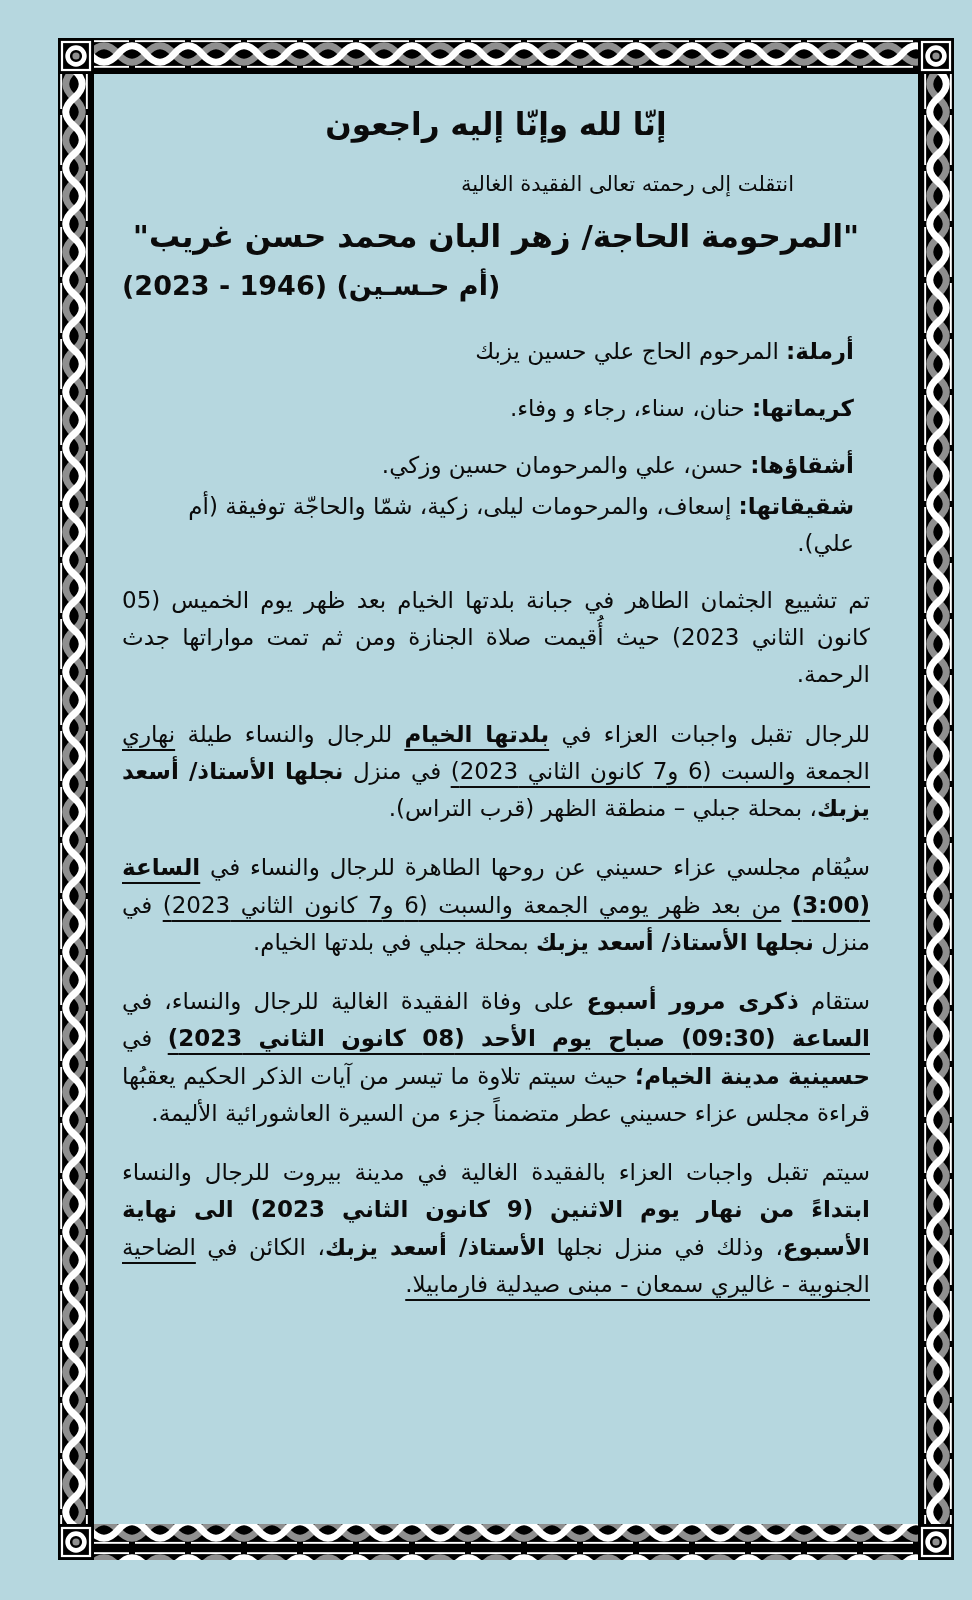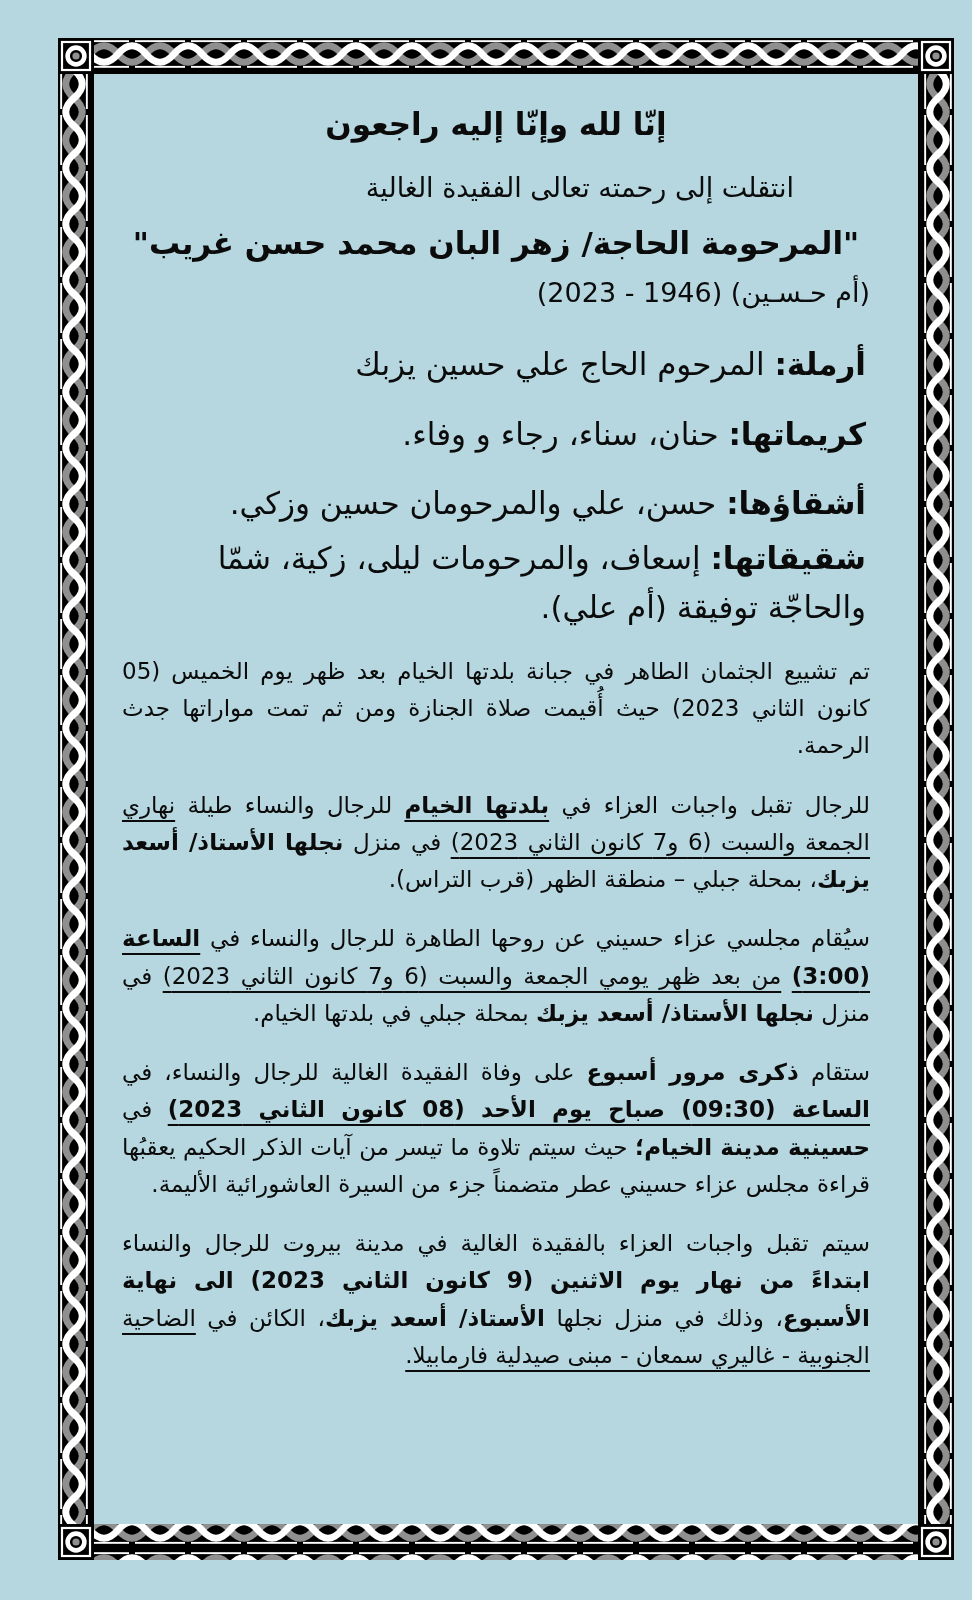--- a/index.html
+++ b/index.html
@@ -12,25 +12,25 @@
   html,body{margin:0;padding:0}
   body{width:972px;height:1600px;background:var(--bg);overflow:hidden}
   .page{
     position:relative;width:952px;height:1600px;background:var(--bg);
     direction:rtl;font-family:"DejaVu Sans",sans-serif;color:var(--text);
   }
   .frame{position:absolute;top:0;left:0;width:972px;height:1600px;pointer-events:none}
   .content{position:absolute;top:94px;right:102px;left:102px}
 
   .istirja{font-size:31px;font-weight:bold;text-align:center;margin:12px 0 30px}
-  .passing{font-size:27px;text-align:right;padding-right:76px;margin:0 0 22px}
+  .passing{font-size:21px;text-align:right;padding-right:76px;margin:0 0 22px}
   .name{font-size:31px;font-weight:bold;text-align:center;margin:0 0 16px}
-  .kunya{font-size:27px;font-weight:normal;text-align:right;margin:0 0 32px}
+  .kunya{font-size:27px;font-weight:bold;text-align:left;margin:0 0 32px}
 
-  .family{font-size:31px;line-height:1.6;margin:0 4px 12px}
+  .family{font-size:23px;line-height:1.6;margin:0 16px 12px}
   .family-group{margin:0 0 20px}
   .family-row{margin:0 0 5px}
   .fam-label{font-weight:bold}
 
   .para{font-size:23px;line-height:1.62;text-align:justify;margin:0 0 22px}
   .sb{font-weight:bold}
   .su{text-decoration:underline;text-decoration-thickness:2px;text-underline-offset:7px}
 
   .closing{font-size:27px;font-weight:bold;text-align:center;margin-top:10px}
 </style>

